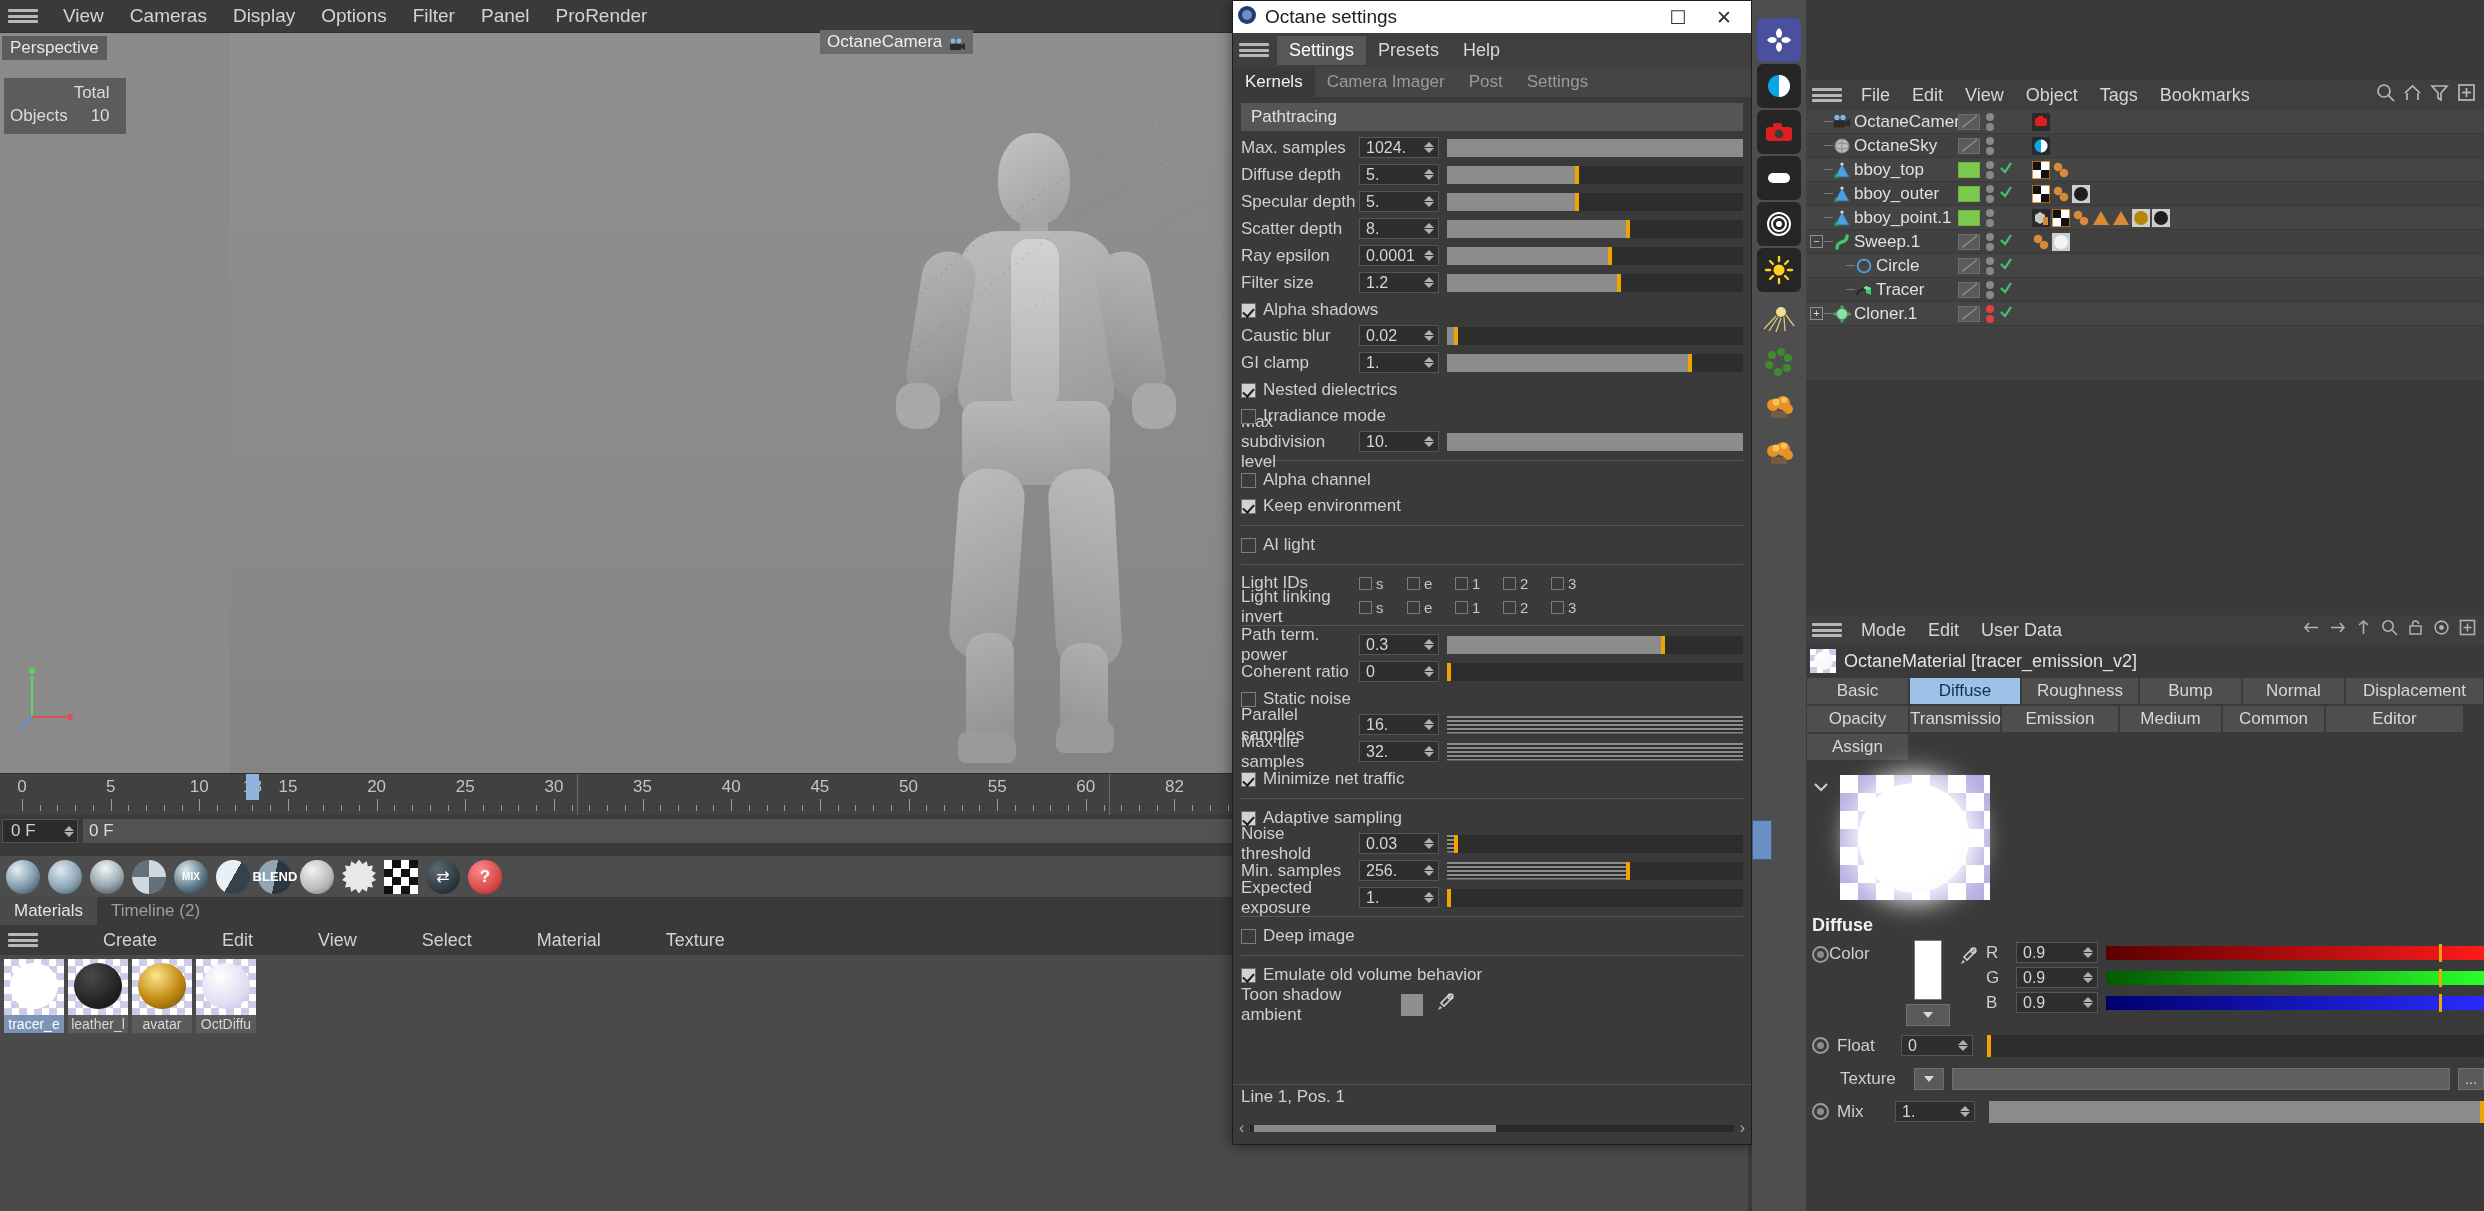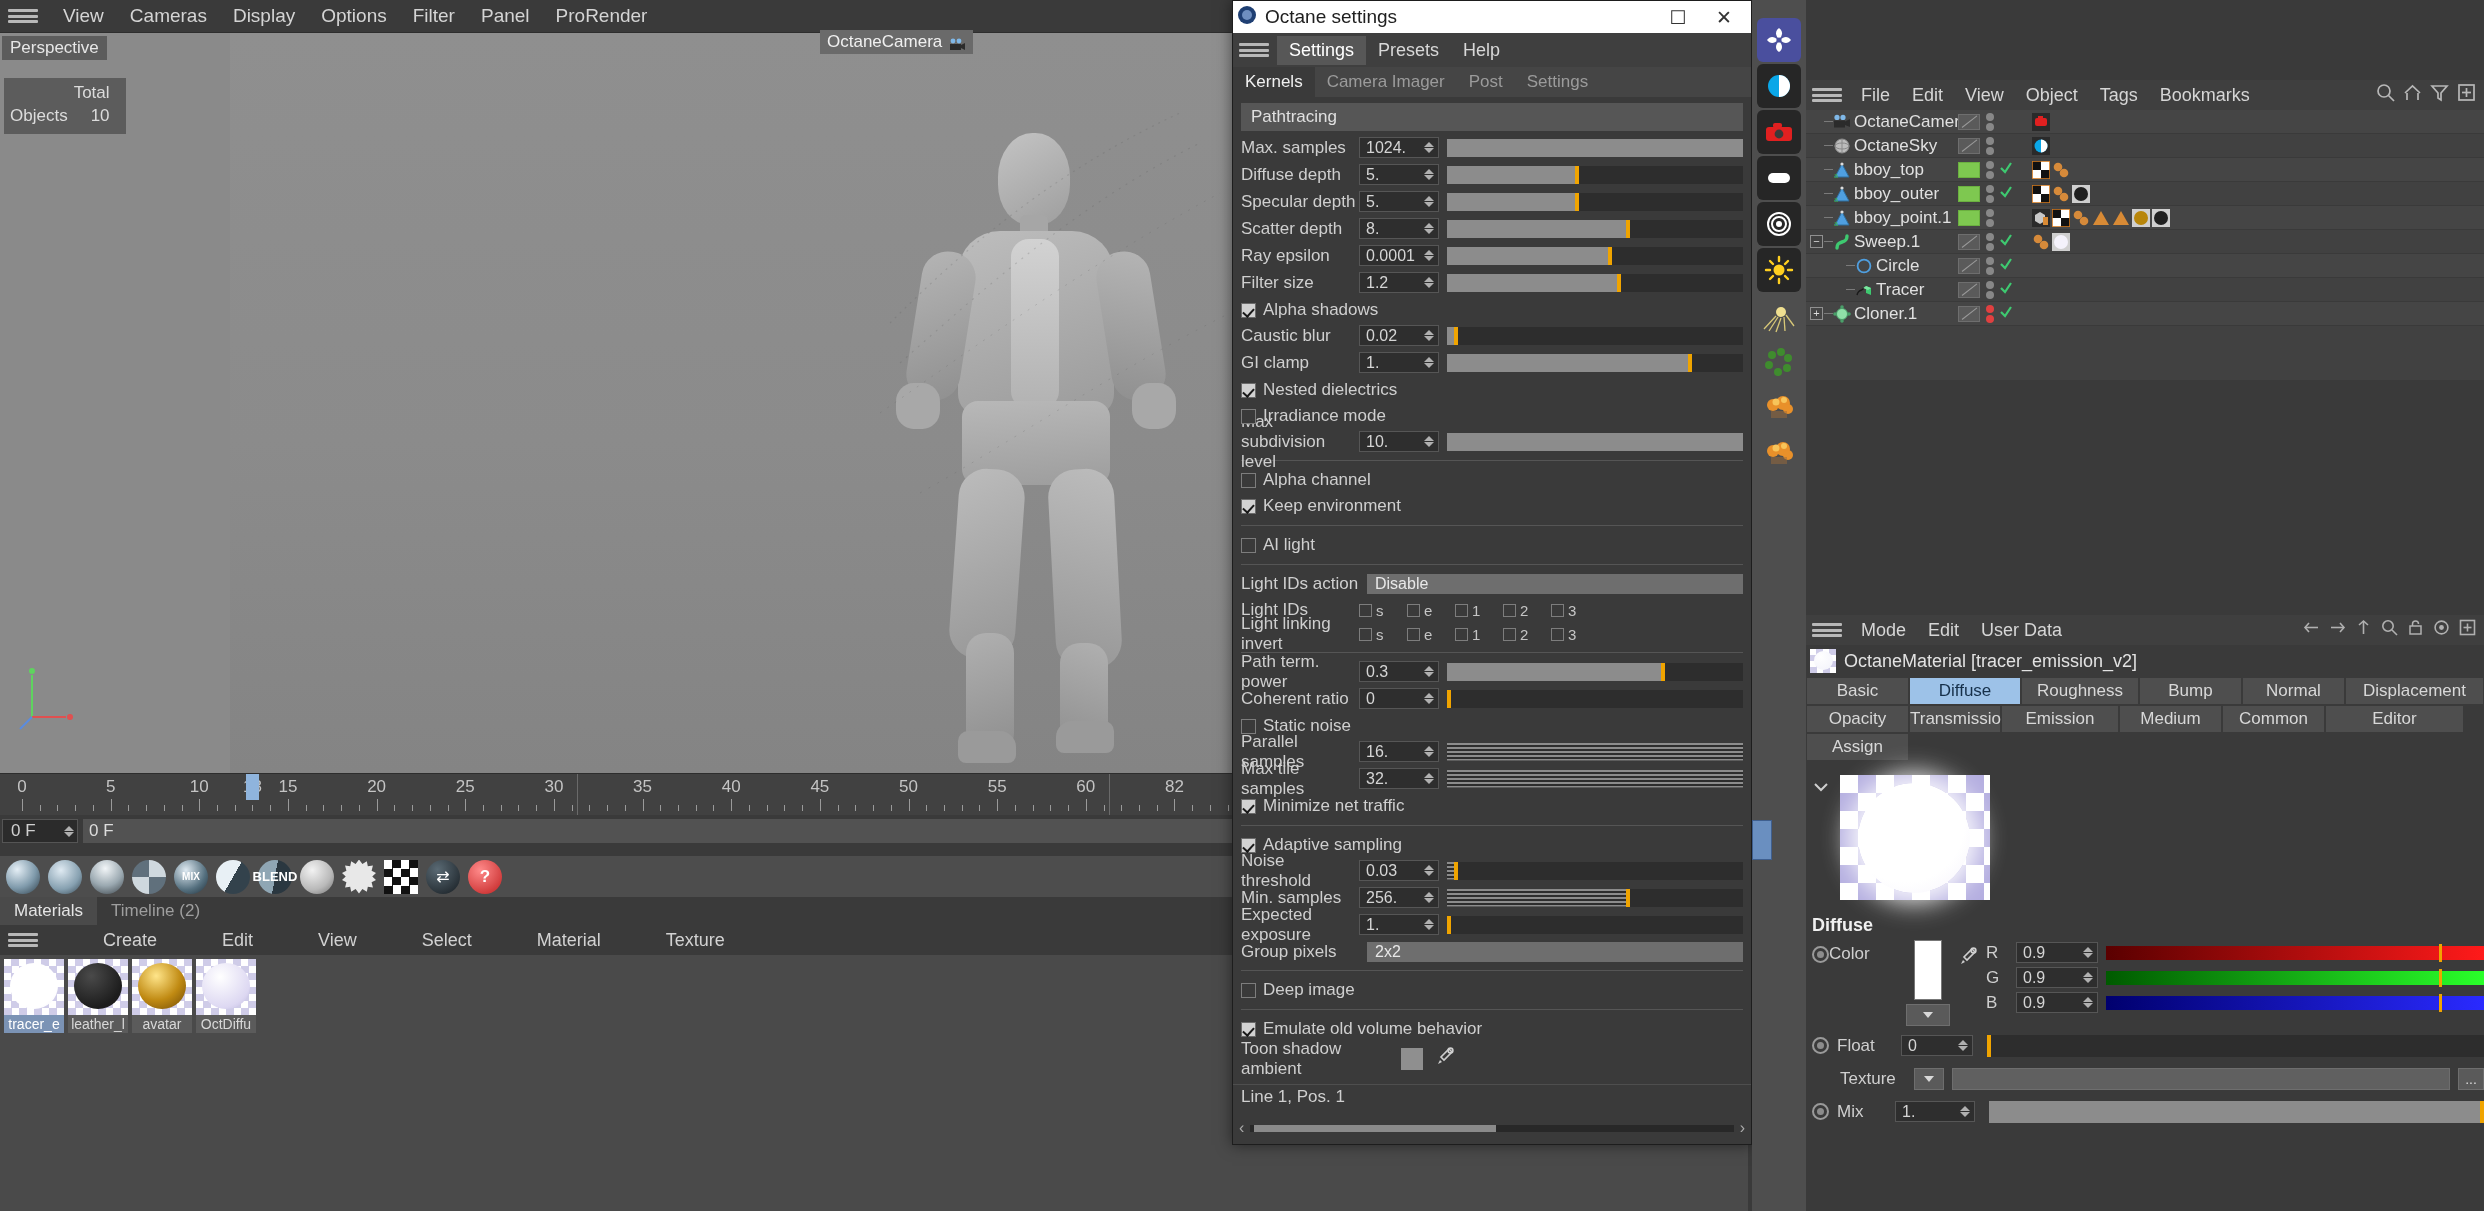--- a/index.html
+++ b/index.html
@@ -655,24 +655,20 @@
       <span class="cbox on"></span>
       <span class="cblabel">Keep environment</span>
     </div>
     <div class="sep"></div>
     <div class="cbrow">
       <span class="cbox off"></span>
       <span class="cblabel">AI light</span>
     </div>
     <div class="sep"></div>
 
-    <div class="prow">
-      <span class="plabel">Light IDs action</span>
-      <span class="combo" style="flex:1;margin-left:8px;">Disable</span>
-    </div>
     <div class="idrow">
       <span class="plabel">Light IDs</span>
       <span id="lightIdsBoxes" style="display:flex;">
           <span class="idcell">
             <span class="cbox off"></span>
             <span>s</span>
           </span>
           <span class="idcell">
             <span class="cbox off"></span>
             <span>e</span>
@@ -826,24 +822,20 @@
               <i class="spu"></i>
               <i class="spd"></i>
             </span>
           </span>
           <span class="pslider" style="background: rgb(45, 45, 45);">
             <span class="stripes" style="clip-path: inset(0px 100% 0px 0px);"></span>
             <span class="pmark" style="left: 0px;"></span>
           </span>
         </div>
       </div>
-    <div class="prow">
-      <span class="plabel">Group pixels</span>
-      <span class="combo" style="flex:1;margin-left:8px;">2x2</span>
-    </div>
     <div class="sep"></div>
     <div class="cbrow">
       <span class="cbox off"></span>
       <span class="cblabel">Deep image</span>
     </div>
     <div class="sep"></div>
     <div class="cbrow">
       <span class="cbox on"></span>
       <span class="cblabel">Emulate old volume behavior</span>
     </div>

